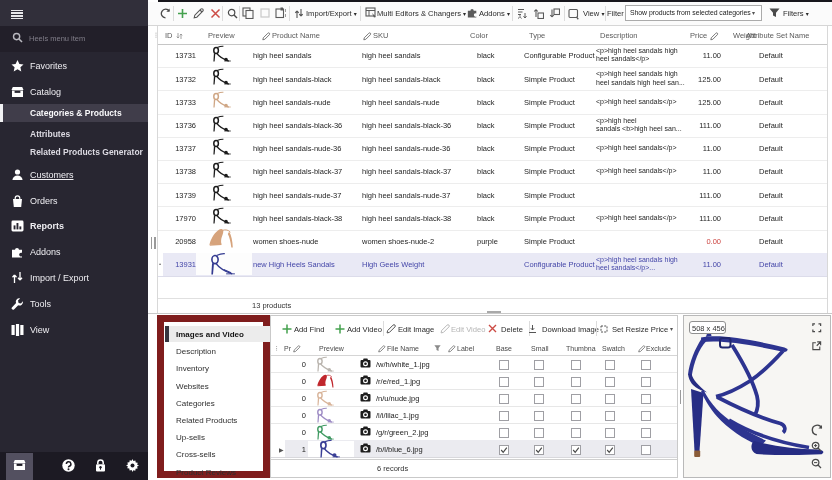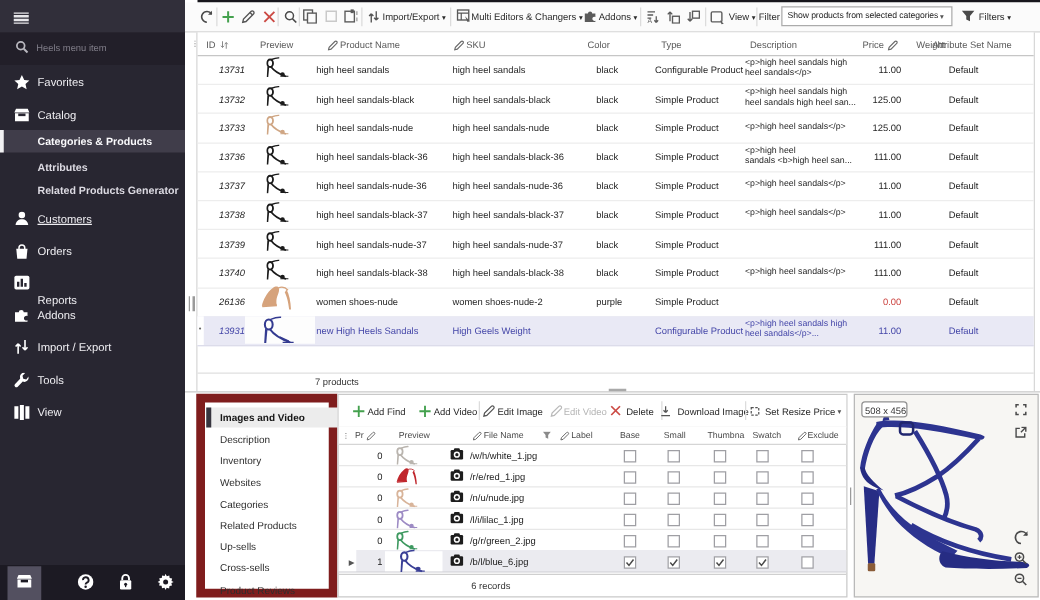--- a/index.html
+++ b/index.html
@@ -17,21 +17,21 @@
   #sbbar{position:absolute;left:0;top:452px;width:148px;height:28px;background:#1c1a23;}
   
   #gapstrip{position:absolute;left:148px;top:0;width:10px;height:480px;background:#fff;}
   #toolbar{position:absolute;left:148px;top:2px;width:684px;height:23px;background:#fbfbfb;border-bottom:1px solid #d6d6d6;}
   .tbt{position:absolute;top:7px;font-size:7.6px;color:#2a2a2a;white-space:nowrap;}
   .sep{position:absolute;top:4px;width:1px;height:15px;background:#dcdcdc;}
   
   .hdr{position:absolute;font-size:7.5px;color:#5a5a5a;white-space:nowrap;}
   .row{position:absolute;left:158px;width:669px;height:23.2px;border-bottom:1px solid #ededed;font-size:7.5px;color:#1f1f1f;}
   .row span{position:absolute;top:7.4px;white-space:nowrap;}
-  .c-id{left:6px;width:32px;text-align:right;font-style:italic;}
+  .c-id{left:6px;width:32px;text-align:right;}
   .c-nm{left:95px;}
   .c-sk{left:204px;}
   .c-cl{left:319px;}
   .c-ty{left:366px;}
   .c-de{left:438px;width:118px;font-size:7px;}
   .c-pr{left:525px;width:38px;text-align:right;}
   .c-at{left:601px;}
   .de2{top:3.2px !important;line-height:8.2px;}
   
   #tabs{position:absolute;left:157px;top:315px;width:113px;height:163px;background:#fff;border:7px solid #7f1d1d;box-sizing:border-box;}
@@ -89,21 +89,21 @@
       <path d="M4.2 5.5V3.2a2.3 2.3 0 014.6 0v2.3" fill="none" stroke="#fff" stroke-width="1.2"></path>
     </svg>
   <div class="mi" style="top:196px;">Orders</div>
 
   <svg class="ic" style="left:11px;top:220px" width="13" height="12" viewBox="0 0 13 12">
       <rect x="0.5" y="0.5" width="12" height="11" rx="1.4" fill="#fff"></rect>
       <rect x="2.6" y="5.4" width="1.9" height="4" fill="#282631"></rect>
       <rect x="5.5" y="3" width="1.9" height="6.4" fill="#282631"></rect>
       <rect x="8.4" y="6.4" width="1.9" height="3" fill="#282631"></rect>
     </svg>
-  <div class="mi" style="top:235px;">Reports</div>
+  <div class="mi" style="top:221px;font-weight:bold;">Reports</div>
 
   <svg class="ic" style="left:11px;top:246px" width="13" height="12" viewBox="0 0 13 12">
       <path d="M1 4h3A2 2 0 118 4h3v3.2a2 2 0 100 3.6V12H1z" fill="#fff" transform="scale(1,0.95)"></path>
     </svg>
   <div class="mi" style="top:247px;">Addons</div>
 
   <svg class="ic" style="left:11px;top:271px" width="13" height="13" viewBox="0 0 13 13">
       <path d="M3.5 12V4M3.5 4l-2 2.2M3.5 4l2 2.2" stroke="#fff" stroke-width="1.3" fill="none"></path>
       <path d="M9 1v8M9 9l-2-2.2M9 9l2-2.2" stroke="#fff" stroke-width="1.3" fill="none"></path>
     </svg>
@@ -366,34 +366,34 @@
       <span class="c-sk">high heel sandals-nude-37</span>
       <span class="c-cl">black</span>
       <span class="c-ty">Simple Product</span>
       <span class="c-pr">111.00</span>
       <span class="c-at">Default</span>
     <svg class="ic" style="left:55px;top:1px;color:#1b1b1b" width="18" height="17" viewBox="0 0 18 17">
         <use href="#sandal"></use>
       </svg>
   </div>
   <div class="row" style="top:206.4px;">
-    <span class="c-id">13740</span>
+    <span class="c-id">17970</span>
       <span class="c-nm">high heel sandals-black-38</span>
       <span class="c-sk">high heel sandals-black-38</span>
       <span class="c-cl">black</span>
       <span class="c-ty">Simple Product</span>
       <span class="c-de">&lt;p&gt;high heel sandals&lt;/p&gt;</span>
       <span class="c-pr">111.00</span>
       <span class="c-at">Default</span>
     <svg class="ic" style="left:55px;top:1px;color:#1b1b1b" width="18" height="17" viewBox="0 0 18 17">
         <use href="#sandal"></use>
       </svg>
   </div>
   <div class="row" style="top:229.6px;">
-    <span class="c-id">26136</span>
+    <span class="c-id">20958</span>
       <span class="c-nm">women shoes-nude</span>
       <span class="c-sk">women shoes-nude-2</span>
       <span class="c-cl">purple</span>
       <span class="c-ty">Simple Product</span>
       <span class="c-pr" style="color:#cc4440;">0.00</span>
       <span class="c-at">Default</span>
     <svg class="ic" style="left:51px;top:-3px;color:#d6a37c" width="26" height="21" viewBox="0 0 26 21">
         <use href="#pump"></use>
       </svg>
   </div>
@@ -414,21 +414,21 @@
           <ellipse cx="3.1" cy="5.6" rx="2.3" ry="3" fill="none" stroke="currentColor" stroke-width="1.2"></ellipse>
           <path d="M0.9 8.2 L0.4 16.6 L1.6 16.6 L2.3 8.8 Z" fill="currentColor"></path>
           <path d="M3.6 8.2 C6 11.5 10 14.2 15.8 16.2" fill="none" stroke="currentColor" stroke-width="1.1"></path>
           <path d="M9.5 13 L15 15.4" fill="none" stroke="currentColor" stroke-width="0.8"></path>
           <path d="M11.3 16.5 L17.8 16.5 L17.8 15.8 L11.3 15.8 Z" fill="currentColor"></path>
         </g>
       </svg>
   </div>
 
   <div class="abs" style="left:158px;top:297.5px;width:669px;height:15px;border-top:1px solid #e0e0e0;"></div>
-  <div class="abs" style="left:252px;top:300.5px;font-size:7.5px;color:#333;white-space:nowrap;">7 products</div>
+  <div class="abs" style="left:252px;top:300.5px;font-size:7.5px;color:#333;white-space:nowrap;">13 products</div>
 
   <div class="abs" style="left:148px;top:313px;width:684px;height:1px;background:#c9c9c9;"></div>
   <div class="abs" style="left:487px;top:310.5px;width:14px;height:2px;background:#a9a9a9;"></div>
 
   <div class="abs" style="left:150.5px;top:237px;width:1.6px;height:12px;background:#9a9a9a;"></div>
   <div class="abs" style="left:154px;top:237px;width:1.6px;height:12px;background:#9a9a9a;"></div>
 </div>
 <div id="bottompanel" class="abs">
   <div id="tabs">
     <div class="abs" style="left:1px;top:4px;width:110px;height:16px;background:#ececec;"></div>

